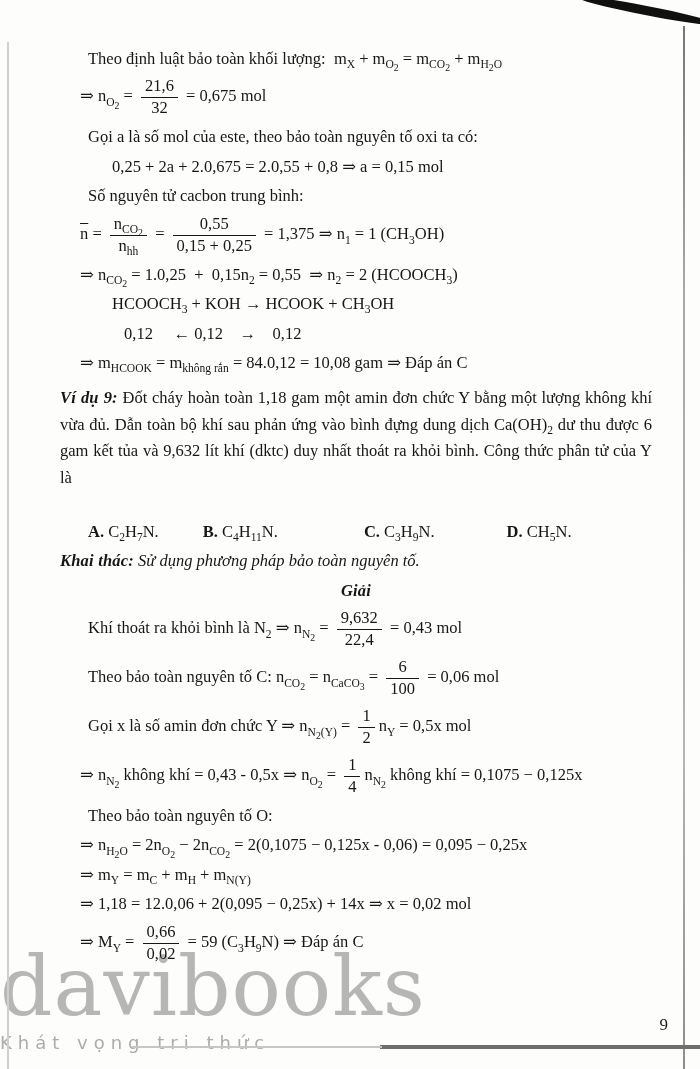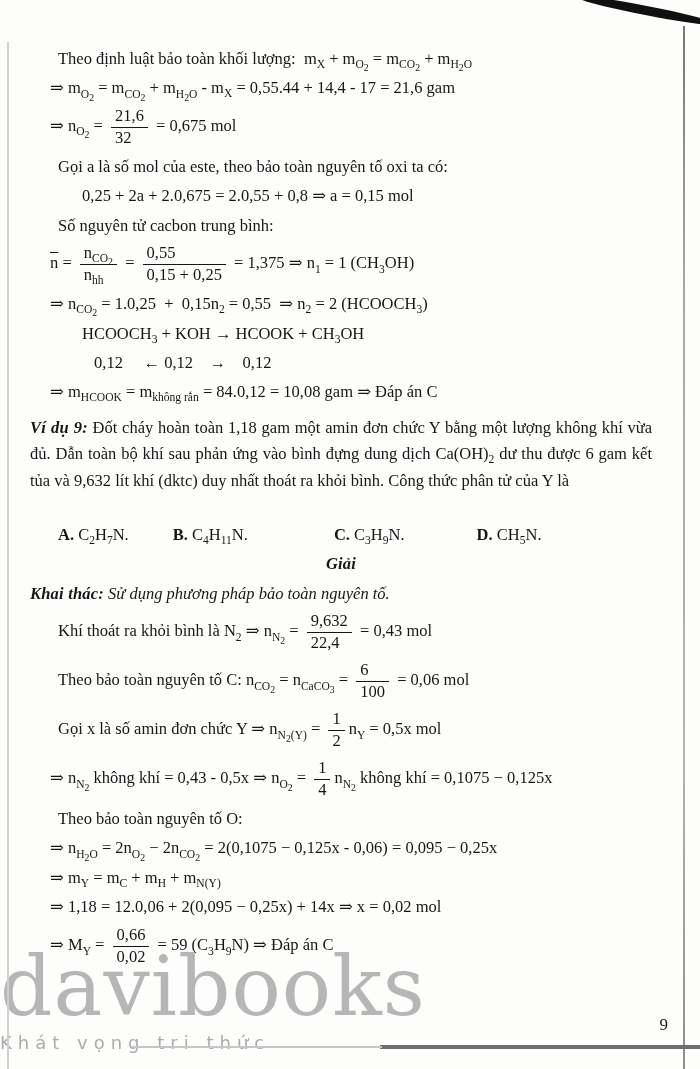--- a/index.html
+++ b/index.html
@@ -2,26 +2,26 @@
 <html><head>
 <meta charset="utf-8">
 <style>
   html,body { margin:0; padding:0; background:#eaeaea; }
   .page {
     position:relative; width:700px; height:1069px; margin:0 auto;
     background:#fdfdfb; overflow:hidden;
     font-family:"Liberation Serif","DejaVu Serif",serif;
     font-size:16.5px; color:#161616;
   }
-  .content { position:relative; z-index:2; padding:40px 48px 0 30px; line-height:1.3; }
+  .content { position:relative; z-index:2; padding:40px 48px 0 60px; line-height:1.3; }
   .line { margin:8px 0; }
   sub { font-size:70%; line-height:0; }
   sub sub { font-size:85%; }
   b i, i b { letter-spacing:.2px; }
-  .frac { display:inline-block; vertical-align:middle; margin:0 4px; line-height:1.15; }
+  .frac { display:inline-block; vertical-align:middle; text-align:center; margin:0 4px; line-height:1.15; }
   .frac .num { display:block; border-bottom:1px solid #161616; padding:0 4px 1px; }
   .frac .den { display:block; padding:1px 4px 0; }
   .ovl { text-decoration:overline; }
   .i0 { margin-left:20px; }
   .i1 { margin-left:28px; }
   .i2 { margin-left:52px; }
   .i3 { margin-left:64px; }
   .center { text-align:center; }
   .para { text-align:justify; line-height:1.6; margin:12px 0 4px; }
   .emph { margin-left:0; }
@@ -57,34 +57,33 @@
 
 <div class="page">
 
   <div class="watermark">
     <div class="wm-brand">davibooks</div>
     <div class="wm-slogan">Khát vọng tri thức</div>
   </div>
 
   <div class="content" id="content">
       <div class="line i1">Theo định luật bảo toàn khối lượng:&nbsp; m<sub>X</sub> + m<sub>O<sub>2</sub></sub> = m<sub>CO<sub>2</sub></sub> + m<sub>H<sub>2</sub>O</sub></div>
-      <div class="line i0">⇒ m<sub>O<sub>2</sub></sub> = m<sub>CO<sub>2</sub></sub> + m<sub>H<sub>2</sub>O</sub> - m<sub>X</sub> = 0,55.44 + 14,4 - 17 = 21,6 gam</div>
       <div class="line i0">⇒ n<sub>O<sub>2</sub></sub> = <span class="frac"><span class="num">21,6</span><span class="den">32</span></span> = 0,675 mol</div>
       <div class="line i1">Gọi a là số mol của este, theo bảo toàn nguyên tố oxi ta có:</div>
       <div class="line i2">0,25 + 2a + 2.0,675 = 2.0,55 + 0,8 ⇒ a = 0,15 mol</div>
       <div class="line i1">Số nguyên tử cacbon trung bình:</div>
       <div class="line i0"><span class="ovl">n</span> = <span class="frac"><span class="num">n<sub>CO<sub>2</sub></sub></span><span class="den">n<sub>hh</sub></span></span> = <span class="frac"><span class="num">0,55</span><span class="den">0,15 + 0,25</span></span> = 1,375 ⇒ n<sub>1</sub> = 1 (CH<sub>3</sub>OH)</div>
       <div class="line i0">⇒ n<sub>CO<sub>2</sub></sub> = 1.0,25&nbsp; +&nbsp; 0,15n<sub>2</sub> = 0,55&nbsp; ⇒ n<sub>2</sub> = 2 (HCOOCH<sub>3</sub>)</div>
       <div class="line i2">HCOOCH<sub>3</sub> + KOH → HCOOK + CH<sub>3</sub>OH</div>
       <div class="line i3">0,12 &nbsp;← 0,12 → 0,12</div>
       <div class="line i0">⇒ m<sub>HCOOK</sub> = m<sub>không rắn</sub> = 84.0,12 = 10,08 gam ⇒ Đáp án C</div>
       <div class="line para"><b><i>Ví dụ 9:</i></b> Đốt cháy hoàn toàn 1,18 gam một amin đơn chức Y bằng một lượng không khí vừa đủ. Dẫn toàn bộ khí sau phản ứng vào bình đựng dung dịch Ca(OH)<sub>2</sub> dư thu được 6 gam kết tủa và 9,632 lít khí (dktc) duy nhất thoát ra khỏi bình. Công thức phân tử của Y là</div>
       <div class="line choices"><b>A.</b> C<sub>2</sub>H<sub>7</sub>N.<span class="gapA"></span><b>B.</b> C<sub>4</sub>H<sub>11</sub>N.<span class="gapB"></span><b>C.</b> C<sub>3</sub>H<sub>9</sub>N.<span class="gapC"></span><b>D.</b> CH<sub>5</sub>N.</div>
+      <div class="line emph"><b><i>Khai thác:</i></b> <i>Sử dụng phương pháp bảo toàn nguyên tố.</i></div>
       <div class="line center"><b><i>Giải</i></b></div>
-      <div class="line emph"><b><i>Khai thác:</i></b> <i>Sử dụng phương pháp bảo toàn nguyên tố.</i></div>
       <div class="line i1">Khí thoát ra khỏi bình là N<sub>2</sub> ⇒ n<sub>N<sub>2</sub></sub> = <span class="frac"><span class="num">9,632</span><span class="den">22,4</span></span> = 0,43 mol</div>
       <div class="line i1">Theo bảo toàn nguyên tố C: n<sub>CO<sub>2</sub></sub> = n<sub>CaCO<sub>3</sub></sub> = <span class="frac"><span class="num">6</span><span class="den">100</span></span> = 0,06 mol</div>
       <div class="line i1">Gọi x là số amin đơn chức Y ⇒ n<sub>N<sub>2</sub>(Y)</sub> = <span class="frac"><span class="num">1</span><span class="den">2</span></span>n<sub>Y</sub> = 0,5x mol</div>
       <div class="line i0">⇒ n<sub>N<sub>2</sub></sub> không khí = 0,43 - 0,5x ⇒ n<sub>O<sub>2</sub></sub> = <span class="frac"><span class="num">1</span><span class="den">4</span></span>n<sub>N<sub>2</sub></sub> không khí = 0,1075 − 0,125x</div>
       <div class="line i1">Theo bảo toàn nguyên tố O:</div>
       <div class="line i0">⇒ n<sub>H<sub>2</sub>O</sub> = 2n<sub>O<sub>2</sub></sub> − 2n<sub>CO<sub>2</sub></sub> = 2(0,1075 − 0,125x - 0,06) = 0,095 − 0,25x</div>
       <div class="line i0">⇒ m<sub>Y</sub> = m<sub>C</sub> + m<sub>H</sub> + m<sub>N(Y)</sub></div>
       <div class="line i0">⇒ 1,18 = 12.0,06 + 2(0,095 − 0,25x) + 14x ⇒ x = 0,02 mol</div>
       <div class="line i0">⇒ M<sub>Y</sub> = <span class="frac"><span class="num">0,66</span><span class="den">0,02</span></span> = 59 (C<sub>3</sub>H<sub>9</sub>N) ⇒ Đáp án C</div>
     </div>

